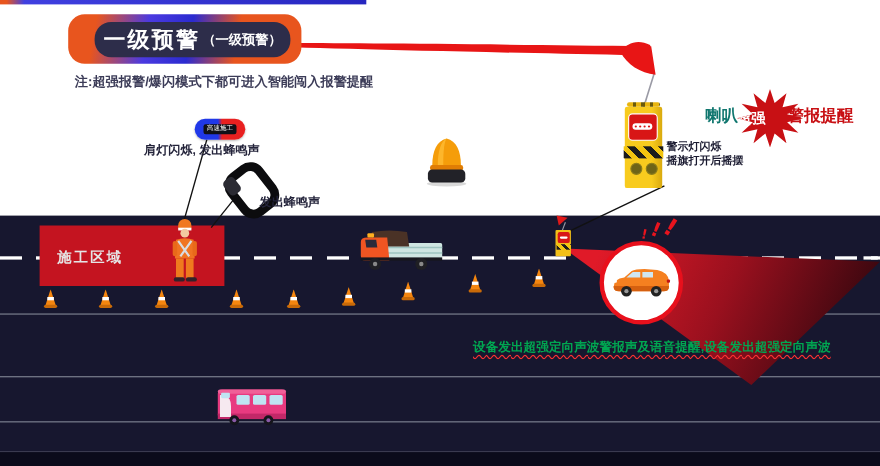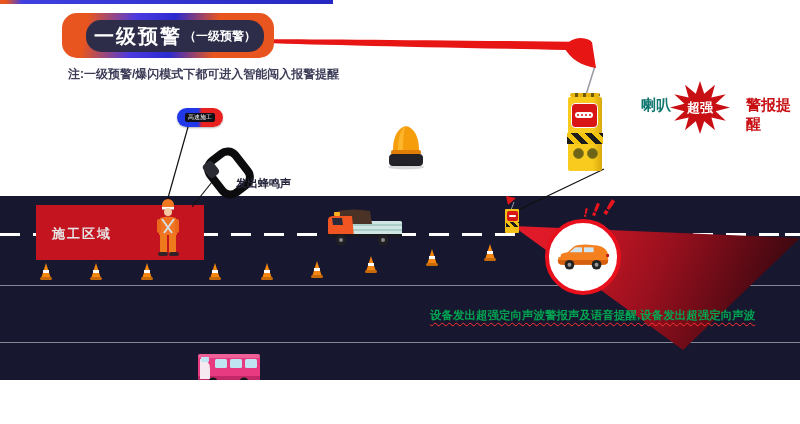--- a/index.html
+++ b/index.html
@@ -1,16 +1,16 @@
 <!DOCTYPE html>
 <html><head>
 <meta charset="utf-8">
 <style>
   html,body{margin:0;padding:0;background:#fff;}
-  .stage{position:relative;width:800px;height:380px;background:#ffffff;overflow:hidden;
+  .stage{position:relative;width:800px;height:424px;background:#ffffff;overflow:hidden;
          font-family:"Liberation Sans","DejaVu Sans",sans-serif;}
   
   .topbar{position:absolute;left:0;top:0;width:333px;height:4px;z-index:7;
           background:linear-gradient(90deg,#e8551e 0 6px,#4040e0 22px,#2626c0 100%);}
   
   .pill-outer{position:absolute;left:62px;top:13px;width:212px;height:45px;border-radius:15px;z-index:7;
           background:linear-gradient(100deg,#e8551e 12%,#4b3ae0 34%,#2b2bd0 52%,#e8551e 72%);}
   .pill-inner{position:absolute;left:86px;top:20px;width:178px;height:32px;border-radius:15px;z-index:8;
           background:#2d2d4a;display:flex;align-items:center;justify-content:center;gap:2px;color:#fff;}
   .title-main{font-size:20px;font-weight:800;letter-spacing:2px;}
@@ -42,24 +42,24 @@
   .post-speaker{position:absolute;width:9px;height:9px;border-radius:50%;background:#6e6418;border:1px solid #8d7d1a;top:51px;}
   
   .mini-body{position:absolute;left:505px;top:209px;width:14px;height:24px;background:#f2c018;z-index:4;border-radius:1px;}
   .mini-sign{position:absolute;left:1.5px;top:2px;width:11px;height:10px;background:#d81616;border-radius:2px;}
   .mini-sign i{position:absolute;left:2px;top:3.5px;width:7px;height:2.5px;background:#fff;border-radius:2px;display:block;}
   .mini-stripes{position:absolute;left:0.5px;top:13px;width:13px;height:5px;
           background:repeating-linear-gradient(45deg,#1c1c1c 0 3px,#f2c410 3px 6px);}
   
   .horn-prefix{position:absolute;left:641px;top:96px;font-size:15px;font-weight:800;color:#0f766e;z-index:7;}
   .starburst{position:absolute;left:670px;top:81px;width:60px;height:53px;background:#c81014;z-index:7;
-          display:flex;align-items:center;justify-content:center;
+          display:flex;align-items:center;
           clip-path:polygon(50% 0%,57% 24%,75% 7%,69% 31%,93% 25%,76% 43%,100% 50%,76% 57%,93% 75%,69% 69%,75% 93%,57% 76%,50% 100%,43% 76%,25% 93%,31% 69%,7% 75%,24% 57%,0% 50%,24% 43%,7% 25%,31% 31%,25% 7%,43% 24%);}
   .starburst span{color:#fff;font-size:13px;font-weight:800;}
-  .horn-suffix{position:absolute;left:716px;top:96px;font-size:15px;font-weight:800;color:#c81014;z-index:8;margin-left:30px;}
+  .horn-suffix{position:absolute;left:716px;top:96px;font-size:15px;font-weight:800;color:#c81014;z-index:8;}
   .device-lines{position:absolute;left:606px;top:127px;font-size:10px;line-height:13px;font-weight:600;color:#1a1a30;z-index:7;white-space:nowrap;}
   
   .road{position:absolute;left:0;top:196px;width:800px;height:228px;background:#17172f;z-index:0;}
   .lane{position:absolute;left:0;width:800px;height:1px;background:#a7adb8;opacity:.75;z-index:1;}
   .bottom-strip{position:absolute;left:0;top:410px;width:800px;height:14px;background:#0b0b1b;z-index:1;border-top:1px solid #3a3a50;}
   .dashline{position:absolute;left:0;top:233px;width:800px;height:3px;z-index:1;
           background:repeating-linear-gradient(90deg,#fff 0 20px,transparent 20px 33px);}
   .dash-extra{position:absolute;left:785px;top:233px;width:13px;height:3px;background:#fff;z-index:5;}
   .zone{position:absolute;left:36px;top:205px;width:168px;height:55px;background:#c41420;z-index:2;}
   .zone-label{position:absolute;left:16px;top:20px;font-size:13px;font-weight:700;color:#e5e5e5;letter-spacing:2px;}
@@ -85,21 +85,21 @@
 <body>
 
 <div class="stage">
 
   <div class="topbar"></div>
   <div class="pill-outer"></div>
   <div class="pill-inner">
     <span class="title-main">一级预警</span>
     <span class="title-sub">（一级预警）</span>
   </div>
-  <div class="note">注:一级预警/爆闪模式下都可进入智能闯入报警提醒</div>
+  <div class="note">注:超强报警/爆闪模式下都可进入智能闯入报警提醒</div>
 
   <div class="road"></div>
   <div class="dashline"></div>
   <div class="lane" style="top:285px"></div>
   <div class="lane" style="top:342px"></div>
   <div class="lane" style="top:383px"></div>
   <div class="bottom-strip"></div>
 
   <div class="zone">
     <div class="zone-label">施工区域</div>
@@ -119,20 +119,21 @@
     <line x1="604" y1="169" x2="514" y2="212" stroke="#111" stroke-width="1.2"></line>
     <line x1="595" y1="66" x2="585" y2="98" stroke="#9a9aa5" stroke-width="1.5"></line>
     <path d="M596,68 L592,42 C82,36 70,40 566,50 C574,60 584,66 596,68 Z M596,68 L591,41 C580,35 570,39 564,47 C570,59 582,66 596,68 Z" fill="#e81515"></path>
     <line x1="514" y1="202" x2="511" y2="210" stroke="#9a9aa5" stroke-width="1"></line>
     <polygon points="506,196 516,198 508,205" fill="#e01818"></polygon>
   </svg>
 
   <div class="capsule">
     <div class="capsule-band">高速施工</div>
   </div>
+  <div class="lbl" style="left:131px;top:129px">肩灯闪烁, 发出蜂鸣声</div>
   <div class="wristband"></div>
   <div class="lbl" style="left:236px;top:176px">发出蜂鸣声</div>
 
   <svg class="beacon" width="40" height="46" viewBox="0 0 40 46">
     <path d="M20,2 C11,4 7,14 7,26 L33,26 C33,14 29,4 20,2 Z" fill="#f59d0a"></path>
     <path d="M20,2 C15,4 12,14 12,26 L17,26 C17,12 18,5 20,2 Z" fill="#ffbd33" opacity="0.8"></path>
     <rect x="5" y="26" width="30" height="5" rx="2" fill="#e07d04"></rect>
     <rect x="3" y="30" width="34" height="12" rx="4" fill="#222228"></rect>
     <ellipse cx="20" cy="43" rx="18" ry="2.5" fill="rgba(0,0,0,0.15)"></ellipse>
   </svg>
@@ -152,20 +153,22 @@
     <div class="post-speaker" style="left:19px"></div>
   </div>
 
   <div class="horn-prefix">喇叭</div>
   <div class="starburst">
     <span>超强</span>
   </div>
   <div class="horn-suffix">警报提醒</div>
 
   <div class="device-lines">
+    <div>警示灯闪烁</div>
+    <div>摇旗打开后摇摆</div>
   </div>
 
   <div class="mini-body">
     <div class="mini-sign">
         <i></i>
       </div>
     <div class="mini-stripes"></div>
   </div>
 
   <svg class="sprite" style="left:150px;top:197px" width="36" height="62" viewBox="0 0 36 62">

